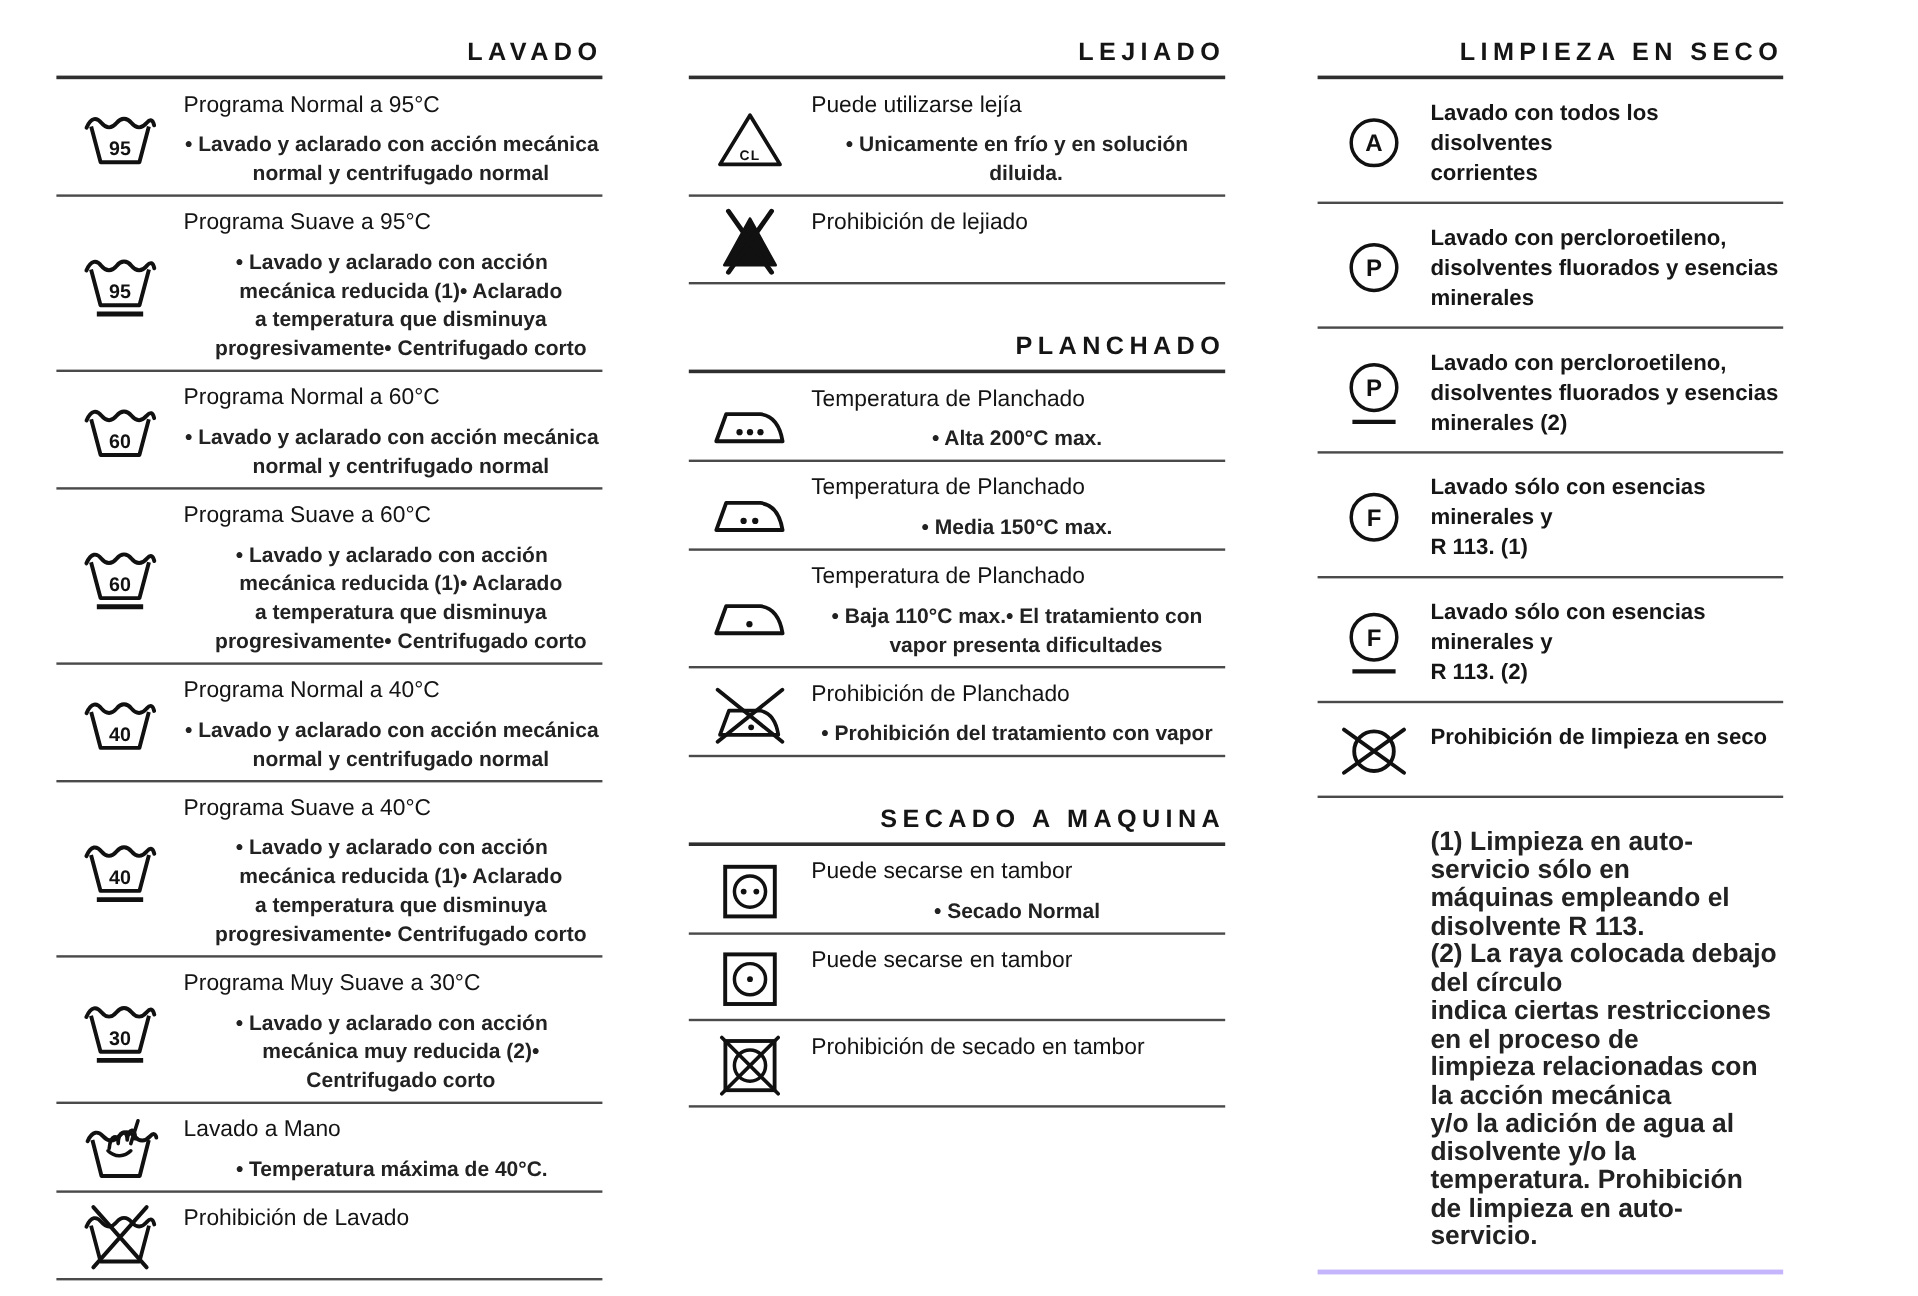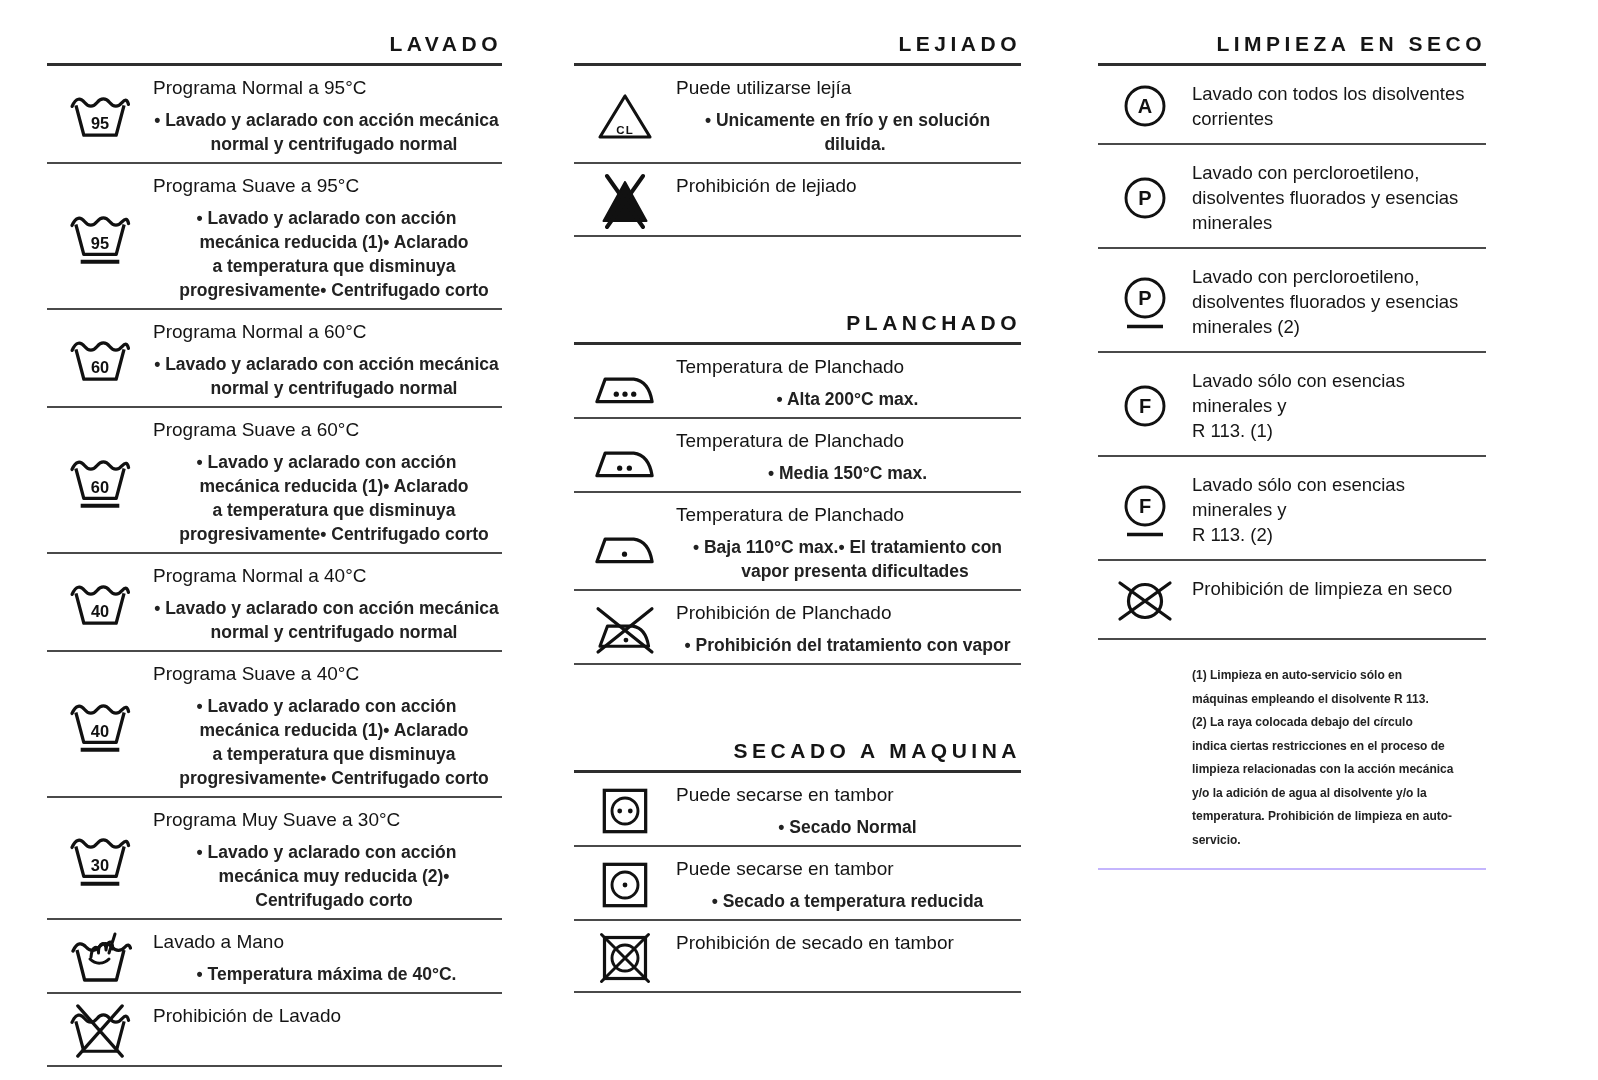--- a/index.html
+++ b/index.html
@@ -12,43 +12,43 @@
   #col1{left:47px;width:455px;}
   #col2{left:574px;width:447px;}
   #col3{left:1098px;width:388px;}
 
   .section-head{
     font-size:21px;font-weight:bold;letter-spacing:4.5px;
     margin:0;padding:2px 0 7px 2px;border-bottom:3px solid #2f2f2f;
     color:#151515;
     text-align:right;
   }
-  .section.gap{margin-top:72px;}
+  .section.gap{margin-top:38px;}
 
   .row{
     display:flex;align-items:stretch;border-bottom:2px solid #4a4a4a;
     padding:9px 0 6px;min-height:72px;box-sizing:border-box;
   }
   .icell{flex:none;display:flex;align-items:center;justify-content:center;text-align:center;}
   #col1 .icell{width:106px;}
   #col2 .icell{width:102px;}
   #col3 .icell{width:94px;}
   .tcell{flex:1 1 auto;min-width:0;padding-right:2px;}
 
   .rtitle{font-size:19px;font-weight:normal;margin:2px 0 9px;line-height:22px;color:#141414;}
   .rbody{
     font-size:17.5px;font-weight:600;line-height:24px;color:#222;
     white-space:pre-line;padding-left:15px;text-indent:-15px;text-align:center;
   }
   #col3 .row{padding:15px 0 12px;min-height:78px;}
-  .rlines{font-size:18.5px;font-weight:normal;line-height:25px;color:#161616;white-space:pre-line;}
+  .rlines{font-size:18.5px;font-weight:bold;line-height:25px;color:#161616;white-space:pre-line;}
 
   .footnotes{
-    margin-top:24px;padding:0 4px 16px 94px;border-bottom:2px solid #c4b5fd;
-    font-size:12px;font-weight:600;line-height:23.5px;color:#222;white-space:pre-line;
+    margin-top:24px;padding:0 4px 16px 94px;border-bottom:4px solid #c4b5fd;
+    font-size:22px;font-weight:600;line-height:23.5px;color:#222;white-space:pre-line;
   }
   svg{display:block;}
 </style>
 </head>
 <body>
 
 <div class="col" id="col1">
     <div class="section">
       <h2 class="section-head">LAVADO</h2>
       <div class="row">
@@ -293,21 +293,20 @@
       <div class="row">
         <div class="icell">
           <svg width="50" height="50" viewBox="0 0 52 52">
       <rect x="4.5" y="4.5" width="43" height="43" fill="none" stroke="#111" stroke-width="3.4"></rect>
       <circle cx="26" cy="26" r="13.5" fill="none" stroke="#111" stroke-width="3"></circle>
       <circle cx="26" cy="26" r="2.5" fill="#111"></circle>
     </svg>
         </div>
         <div class="tcell">
           <h3 class="rtitle">Puede secarse en tambor</h3>
-          <div class="rbody">• Secado a temperatura reducida</div>
         </div>
       </div>
       <div class="row">
         <div class="icell">
           <svg width="52" height="52" viewBox="0 0 52 52">
       <rect x="5.5" y="5.5" width="41" height="41" fill="none" stroke="#111" stroke-width="3.2"></rect>
       <circle cx="26" cy="26" r="13" fill="none" stroke="#111" stroke-width="2.9"></circle>
       <path d="M2.5,2.5 L49.5,49.5 M49.5,2.5 L2.5,49.5" fill="none" stroke="#111" stroke-width="3" stroke-linecap="round"></path>
     </svg>
         </div>

